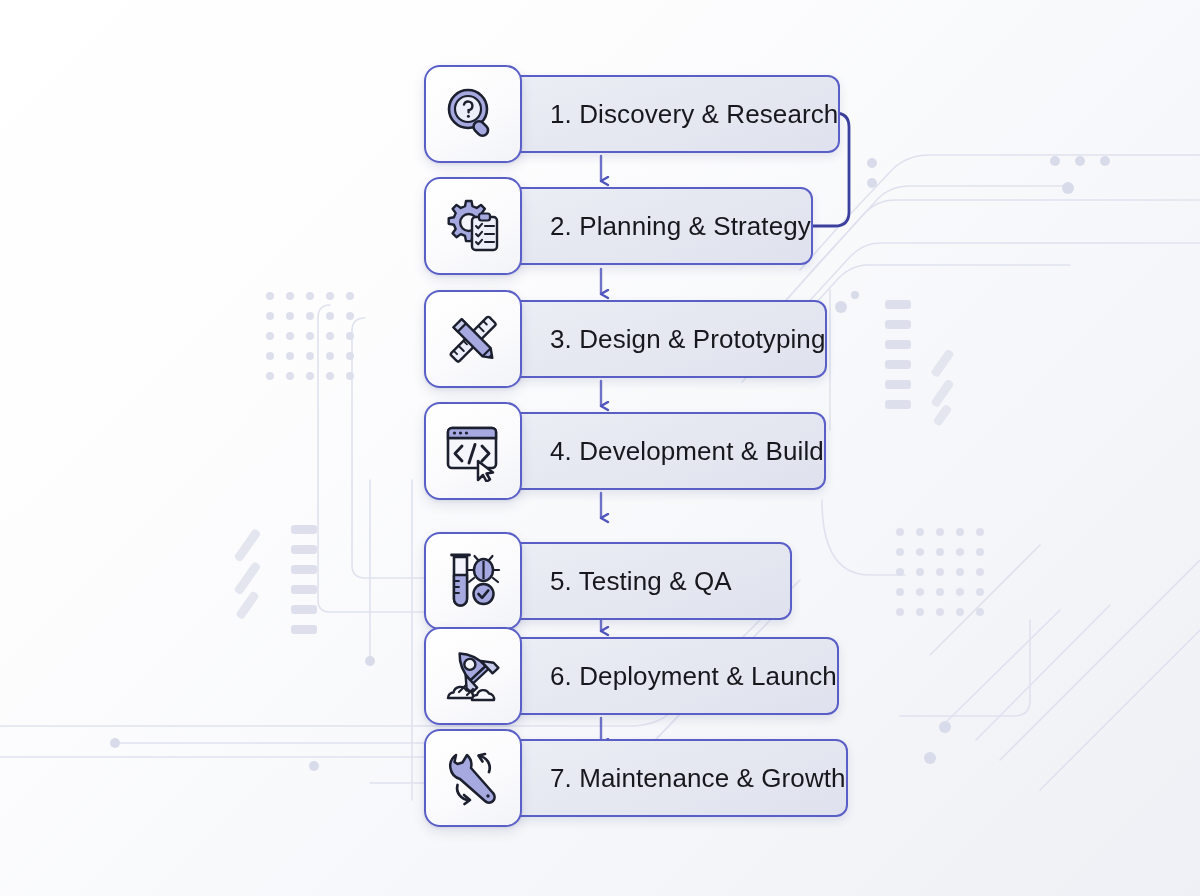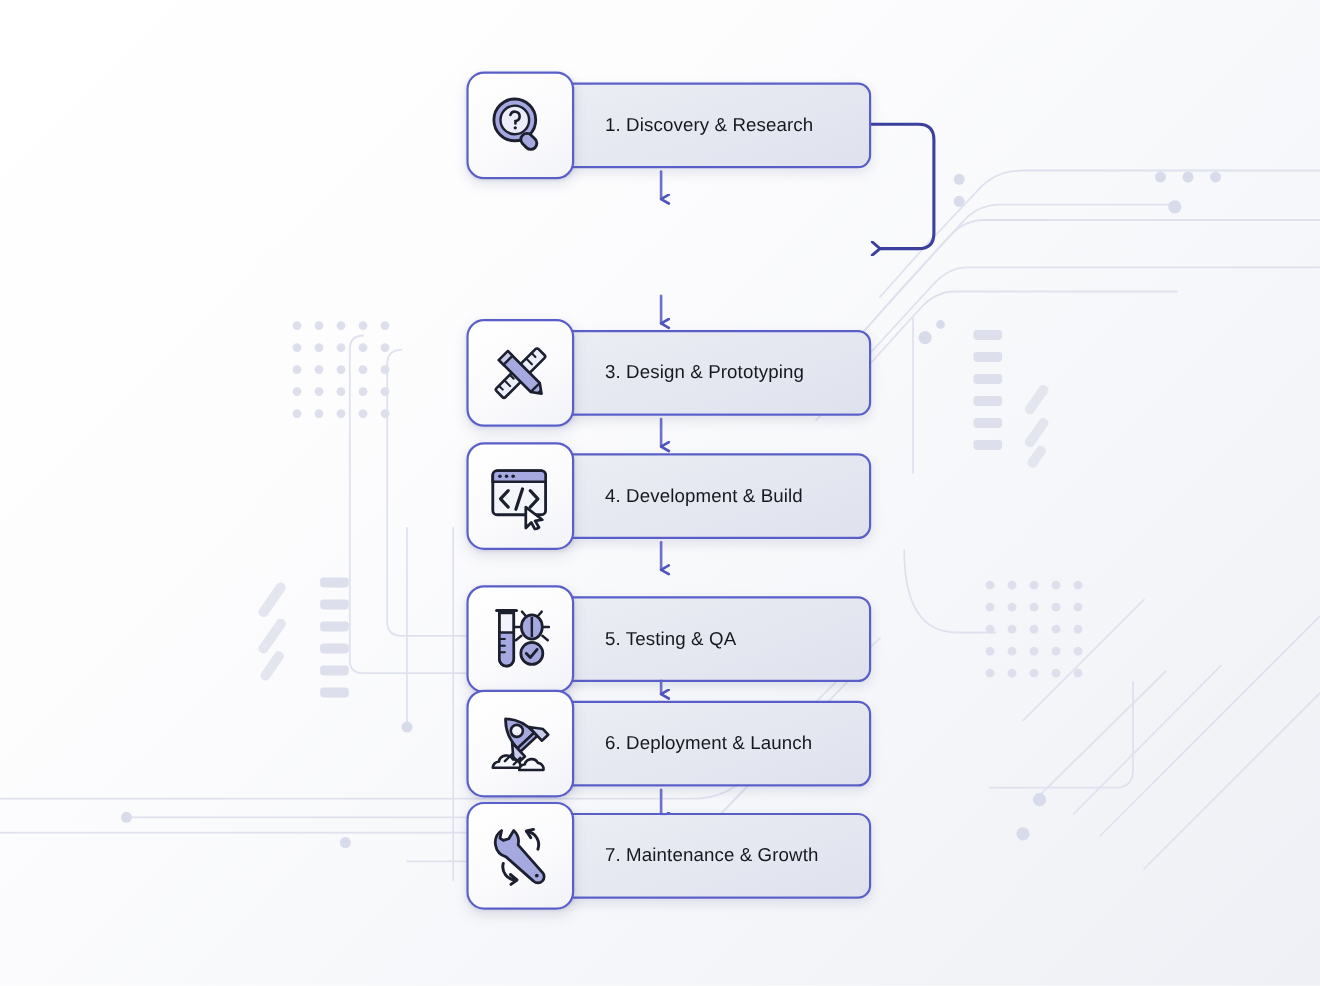--- a/index.html
+++ b/index.html
@@ -62,21 +62,21 @@
     flex: 1 1 auto;
     border: 2.5px solid #5a5fc7;
     border-radius: 12px;
     background: linear-gradient(160deg, #eceef5 0%, #e6e8f1 45%, #dfe2ee 100%);
     box-shadow: 0 4px 10px rgba(60,66,120,0.12);
     display: flex;
     align-items: center;
     padding-left: 42px;
   }
   .label-text {
-    font-size: 17px;
+    font-size: 26px;
     color: #16181d;
     letter-spacing: 0.1px;
     white-space: nowrap;
   }
 
   
   #connectors {
     position: absolute;
     inset: 0;
     width: 1200px; height: 896px;
@@ -247,20 +247,46 @@
           <circle cx="26.4" cy="33.2" r="1.5" fill="#1b1f2e"></circle>
           <rect x="37" y="36" width="16" height="11" rx="5.5" transform="rotate(45 37 36)" fill="#a5a9e0" stroke="#1b1f2e" stroke-width="2.6"></rect>
         </svg>
       </span>
     </div>
     <div class="label-box">
       <span class="label-text">1. Discovery &amp; Research</span>
     </div>
   </div>
 
+  <div class="step-row" style="top:177px">
+    <div class="icon-box">
+      <span>
+        <svg width="62" height="62" viewBox="0 0 62 62">
+          <path d="M24 6 l5.5 0 1 5.2 4.2 1.8 4.3-3.1 3.9 3.9 -3.1 4.3 1.8 4.2 5.2 1 0 5.5
+                   -5.2 1 -1.8 4.2 3.1 4.3 -3.9 3.9 -4.3-3.1 -4.2 1.8 -1 5.2 -5.5 0 -1-5.2
+                   -4.2-1.8 -4.3 3.1 -3.9-3.9 3.1-4.3 -1.8-4.2 -5.2-1 0-5.5 5.2-1 1.8-4.2
+                   -3.1-4.3 3.9-3.9 4.3 3.1 4.2-1.8 z" fill="#a5a9e0" stroke="#1b1f2e" stroke-width="2.4" stroke-linejoin="round"></path>
+          <circle cx="26.7" cy="27.5" r="8.5" fill="#f3f4fb" stroke="#1b1f2e" stroke-width="2.4"></circle>
+          <rect x="30" y="22" width="25" height="33" rx="3.5" fill="#eceef9" stroke="#1b1f2e" stroke-width="2.4"></rect>
+          <rect x="37" y="18.5" width="11" height="7" rx="2.4" fill="#a5a9e0" stroke="#1b1f2e" stroke-width="2.2"></rect>
+          <g stroke="#1b1f2e" stroke-width="2.1" fill="none" stroke-linecap="round" stroke-linejoin="round">
+            <path d="M34 31 l2.2 2.3 3.8-4.4"></path>
+              <path d="M43 31 h9"></path>
+            <path d="M34 39 l2.2 2.3 3.8-4.4"></path>
+              <path d="M43 39 h9"></path>
+            <path d="M34 47 l2.2 2.3 3.8-4.4"></path>
+              <path d="M43 47 h9"></path>
+          </g>
+        </svg>
+      </span>
+    </div>
+    <div class="label-box">
+      <span class="label-text">2. Planning &amp; Strategy</span>
+    </div>
+  </div>
 
   <div class="step-row" style="top:290px">
     <div class="icon-box">
       <span>
         <svg width="62" height="62" viewBox="0 0 62 62">
           <g transform="rotate(45 31 31)">
             <rect x="25.5" y="4" width="11.5" height="54" rx="2" fill="#eceef9" stroke="#1b1f2e" stroke-width="2.4"></rect>
             <g stroke="#1b1f2e" stroke-width="1.9" stroke-linecap="round">
               <path d="M25.5 11 h5"></path>
                 <path d="M25.5 18 h7.5"></path>

